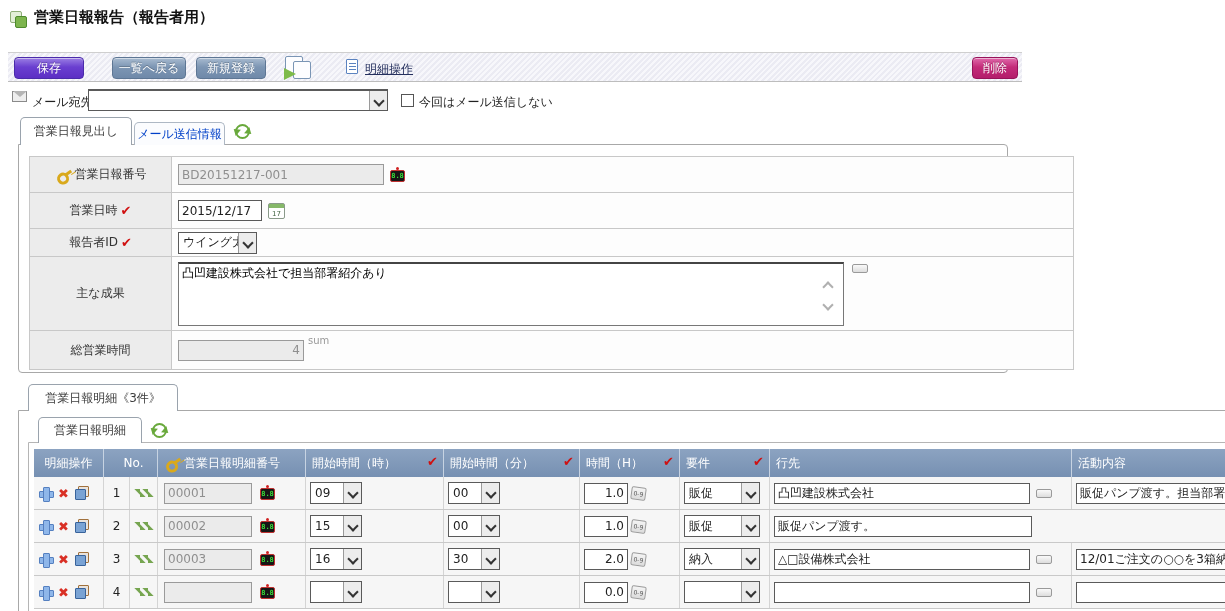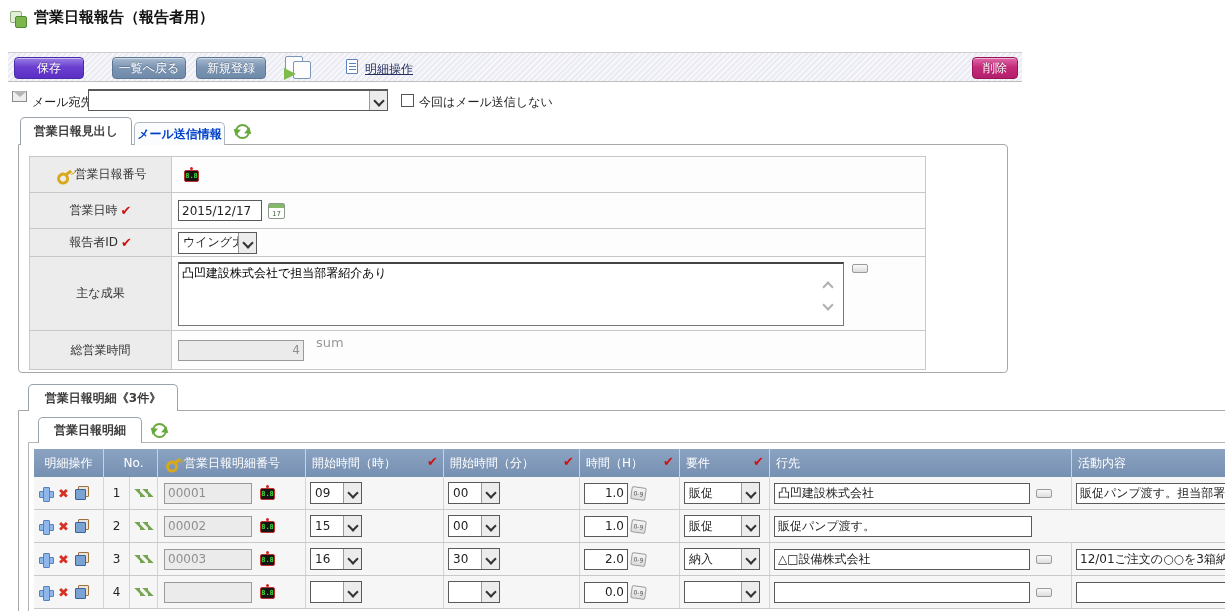--- a/index.html
+++ b/index.html
@@ -59,36 +59,36 @@
   .fake-select .txt { flex:1; padding:0 4px; white-space:nowrap; overflow:hidden; }
   .fake-select .arr { width:18px; align-self:stretch; border-left:1px solid #9a9a9a; background:#ececec; position:relative; }
   .fake-select .arr::after { content:""; position:absolute; left:5px; top:6px; width:6px; height:6px;
     border-right:2px solid #333; border-bottom:2px solid #333; transform:rotate(45deg); }
   .mail-select { position:absolute; left:88px; top:89px; width:300px; height:22px; border-top-width:2px; }
   .skip-checkbox { position:absolute; left:401px; top:94px; width:13px; height:13px; border:1px solid #555; background:#fff; cursor:pointer; }
   .skip-label { position:absolute; left:419px; top:94px; }
 
   
   .tab { position:absolute; background:#fff; border:1px solid #9aa3ad; border-bottom:none;
-    border-radius:5px 5px 0 0; text-align:center; color:#3c3c3c; cursor:pointer; z-index:3;font-weight:bold; }
+    border-radius:5px 5px 0 0; text-align:center; color:#3c3c3c; cursor:pointer; z-index:3; }
   .tab-active1 { left:20px; top:117px; width:112px; height:28px; line-height:27px; }
   .tab-inactive { left:134px; top:122px; width:91px; height:23px; line-height:22px;
     background:#fbfcfe; border-color:#aeb8c4; color:#0040c8; z-index:2; }
   .refresh-icon { position:absolute; width:15px; height:15px; border:2px solid #69a93c; border-radius:50%; cursor:pointer; }
   .refresh-icon::before { content:""; position:absolute; left:-4px; top:1px; width:0; height:0;
     border-top:4px solid transparent; border-bottom:4px solid transparent; border-right:6px solid #69a93c; transform:rotate(40deg); }
   .refresh-icon::after { content:""; position:absolute; right:-4px; bottom:1px; width:0; height:0;
     border-top:4px solid transparent; border-bottom:4px solid transparent; border-left:6px solid #69a93c; transform:rotate(40deg); }
   .refresh1 { left:235px; top:124px; }
   .refresh2 { left:152px; top:423px; }
 
   
   .form-box { position:absolute; left:18px; top:144px; width:990px; height:229px; background:#fff;
     border:1px solid #a8a8a8; border-radius:0 4px 4px 4px; z-index:1; }
-  .ftable { position:absolute; left:10px; top:11px; width:897px; border:1px solid #c8c8c8; }
+  .ftable { position:absolute; left:10px; top:11px; width:1045px; border:1px solid #c8c8c8; }
   .frow { display:flex; border-bottom:1px solid #c8c8c8; }
   .frow:last-child { border-bottom:none; }
   .flabel { width:142px; background:#ececec; border-right:1px solid #c8c8c8; display:flex;
     align-items:center; justify-content:center; color:#333; }
   .fvalue { flex:1; display:flex; align-items:center; padding-left:6px; position:relative; background:#fdfdfd; }
   .h36{height:36px} .h28{height:28px} .h74{height:74px} .h38{height:38px}
   .req { color:#d01010; font-weight:bold; font-size:13px; margin-left:3px; }
   .key-icon { position:relative; width:16px; height:14px; margin-right:4px; transform:rotate(-35deg); }
   .key-icon::before { content:""; position:absolute; left:0; top:4px; width:6px; height:6px;
     border:3px solid #d9a91c; border-radius:50%; }
@@ -109,21 +109,21 @@
   .reporter-select { width:79px; height:22px; }
   textarea.ta { width:666px; height:64px; border:1px solid #777; border-top:2px solid #444;
     font:inherit; padding:1px 3px; resize:none; overflow:hidden; }
   .scrollup-icon,.scrolldown-icon { position:absolute; left:652px; width:8px; height:8px; cursor:pointer;
     border-right:2px solid #b0b0b0; border-bottom:2px solid #b0b0b0; }
   .scrollup-icon { top:26px; transform:rotate(-135deg); }
   .scrolldown-icon { top:44px; transform:rotate(45deg); }
   .mini-btn { width:16px; height:9px; background:linear-gradient(#fafafa,#ddd); border:1px solid #9a9a9a;
     border-radius:2px; cursor:pointer; }
   .mini-btn.ta-btn { position:absolute; left:680px; top:7px; }
-  .sum-sup { font-size:13px; color:#999; margin-left:12px; align-self:flex-start; margin-top:4px; }
+  .sum-sup { font-size:10px; color:#999; margin-left:4px; align-self:flex-start; margin-top:4px; }
   input.num { text-align:right; }
 
   
   .tab-detail-sum { left:28px; top:384px; width:150px; height:27px; line-height:26px; }
   .outer-box { position:absolute; left:18px; top:410px; width:1260px; height:290px; background:#fff;
     border:1px solid #a8a8a8; border-radius:0 4px 4px 4px; }
   .tab-detail { left:38px; top:417px; width:104px; height:26px; line-height:25px; }
   .inner-box { position:absolute; left:28px; top:442px; width:1240px; height:240px; background:#fff;
     border:1px solid #b5b5b5; border-radius:0 3px 3px 3px; }
   .dtable { position:absolute; left:34px; top:449px; width:1308px; }
@@ -202,20 +202,21 @@
   <span class="refresh-icon refresh1"></span>
 
   <div class="form-box">
     <div class="ftable">
       <div class="frow h36">
         <div class="flabel">
           <span class="key-icon"></span>
           <span>営業日報番号</span>
         </div>
         <div class="fvalue">
+          <input class="tx ro w206" readonly="" value="BD20151217-001" style="">
           <span class="autonum-icon">
               <span class="dot"></span>
               <span class="box">8.8</span>
             </span>
         </div>
       </div>
       <div class="frow h36">
         <div class="flabel">
           <span>営業日時</span>
             <span class="req">✔</span>

